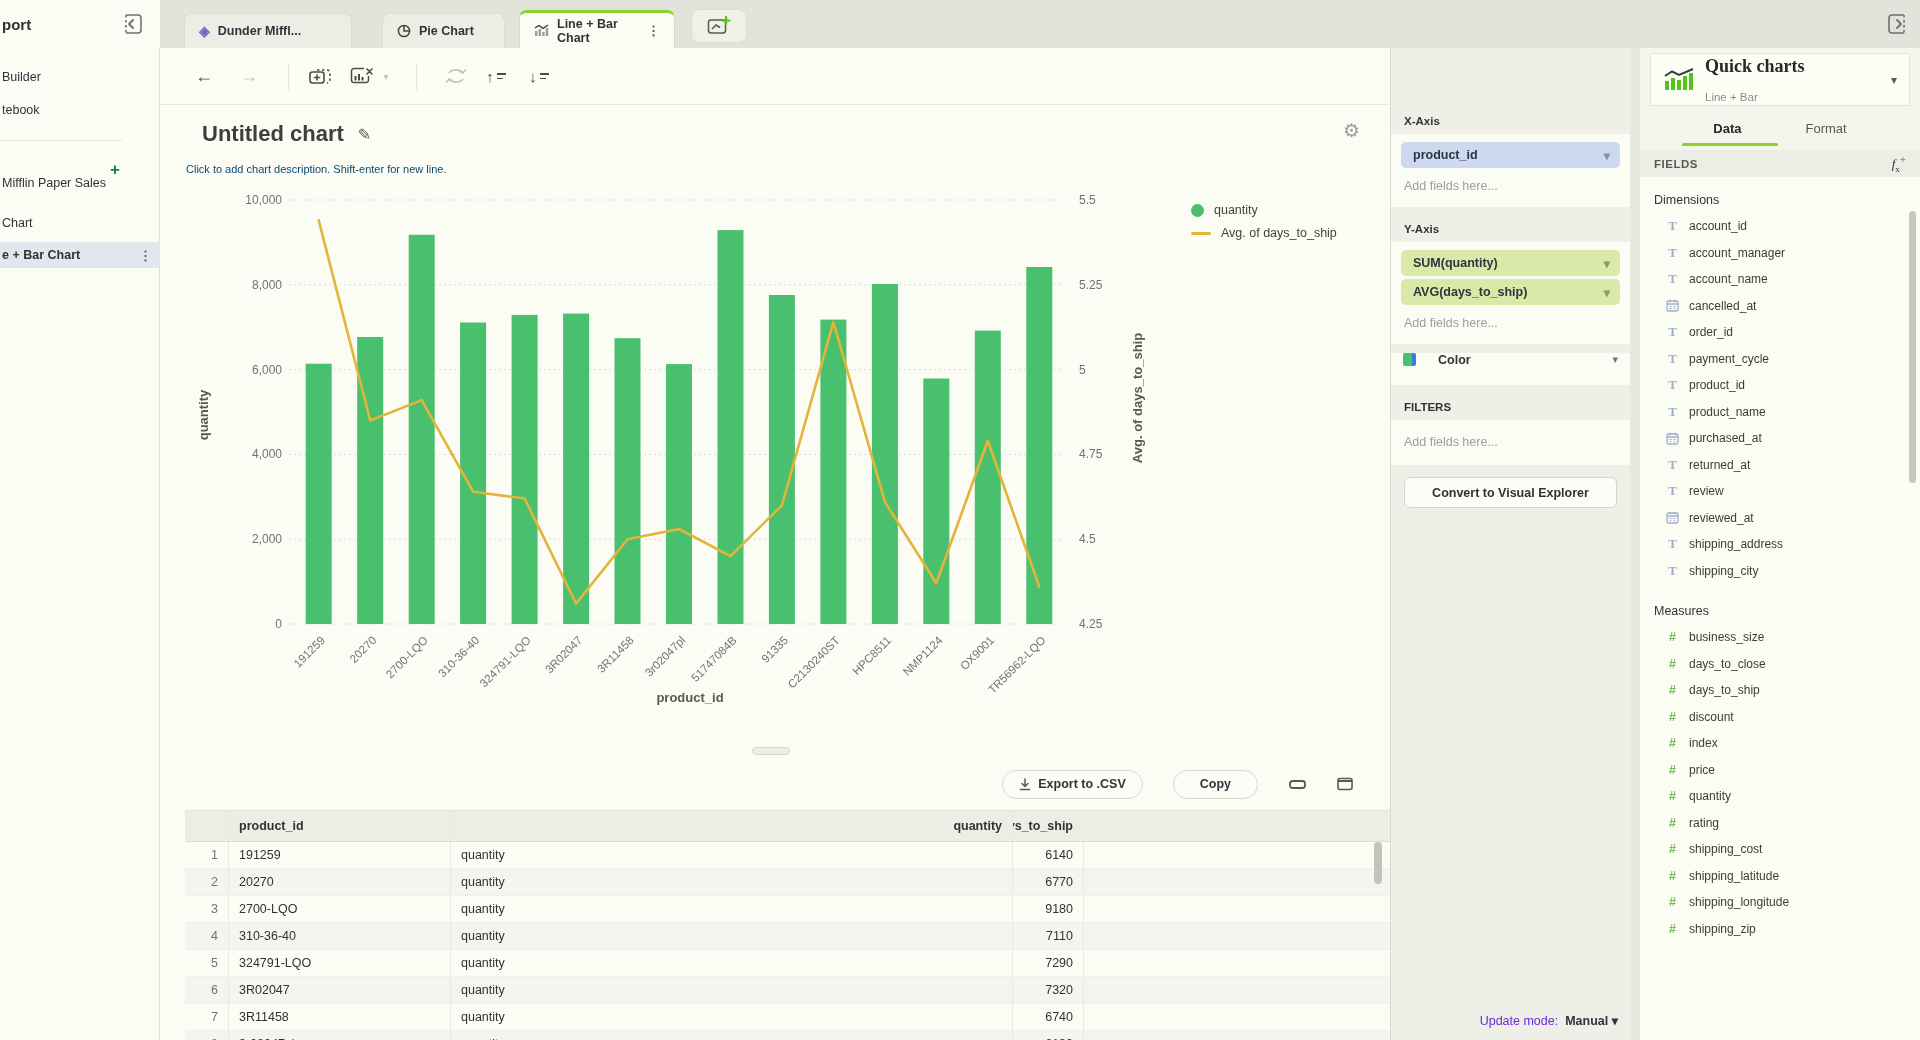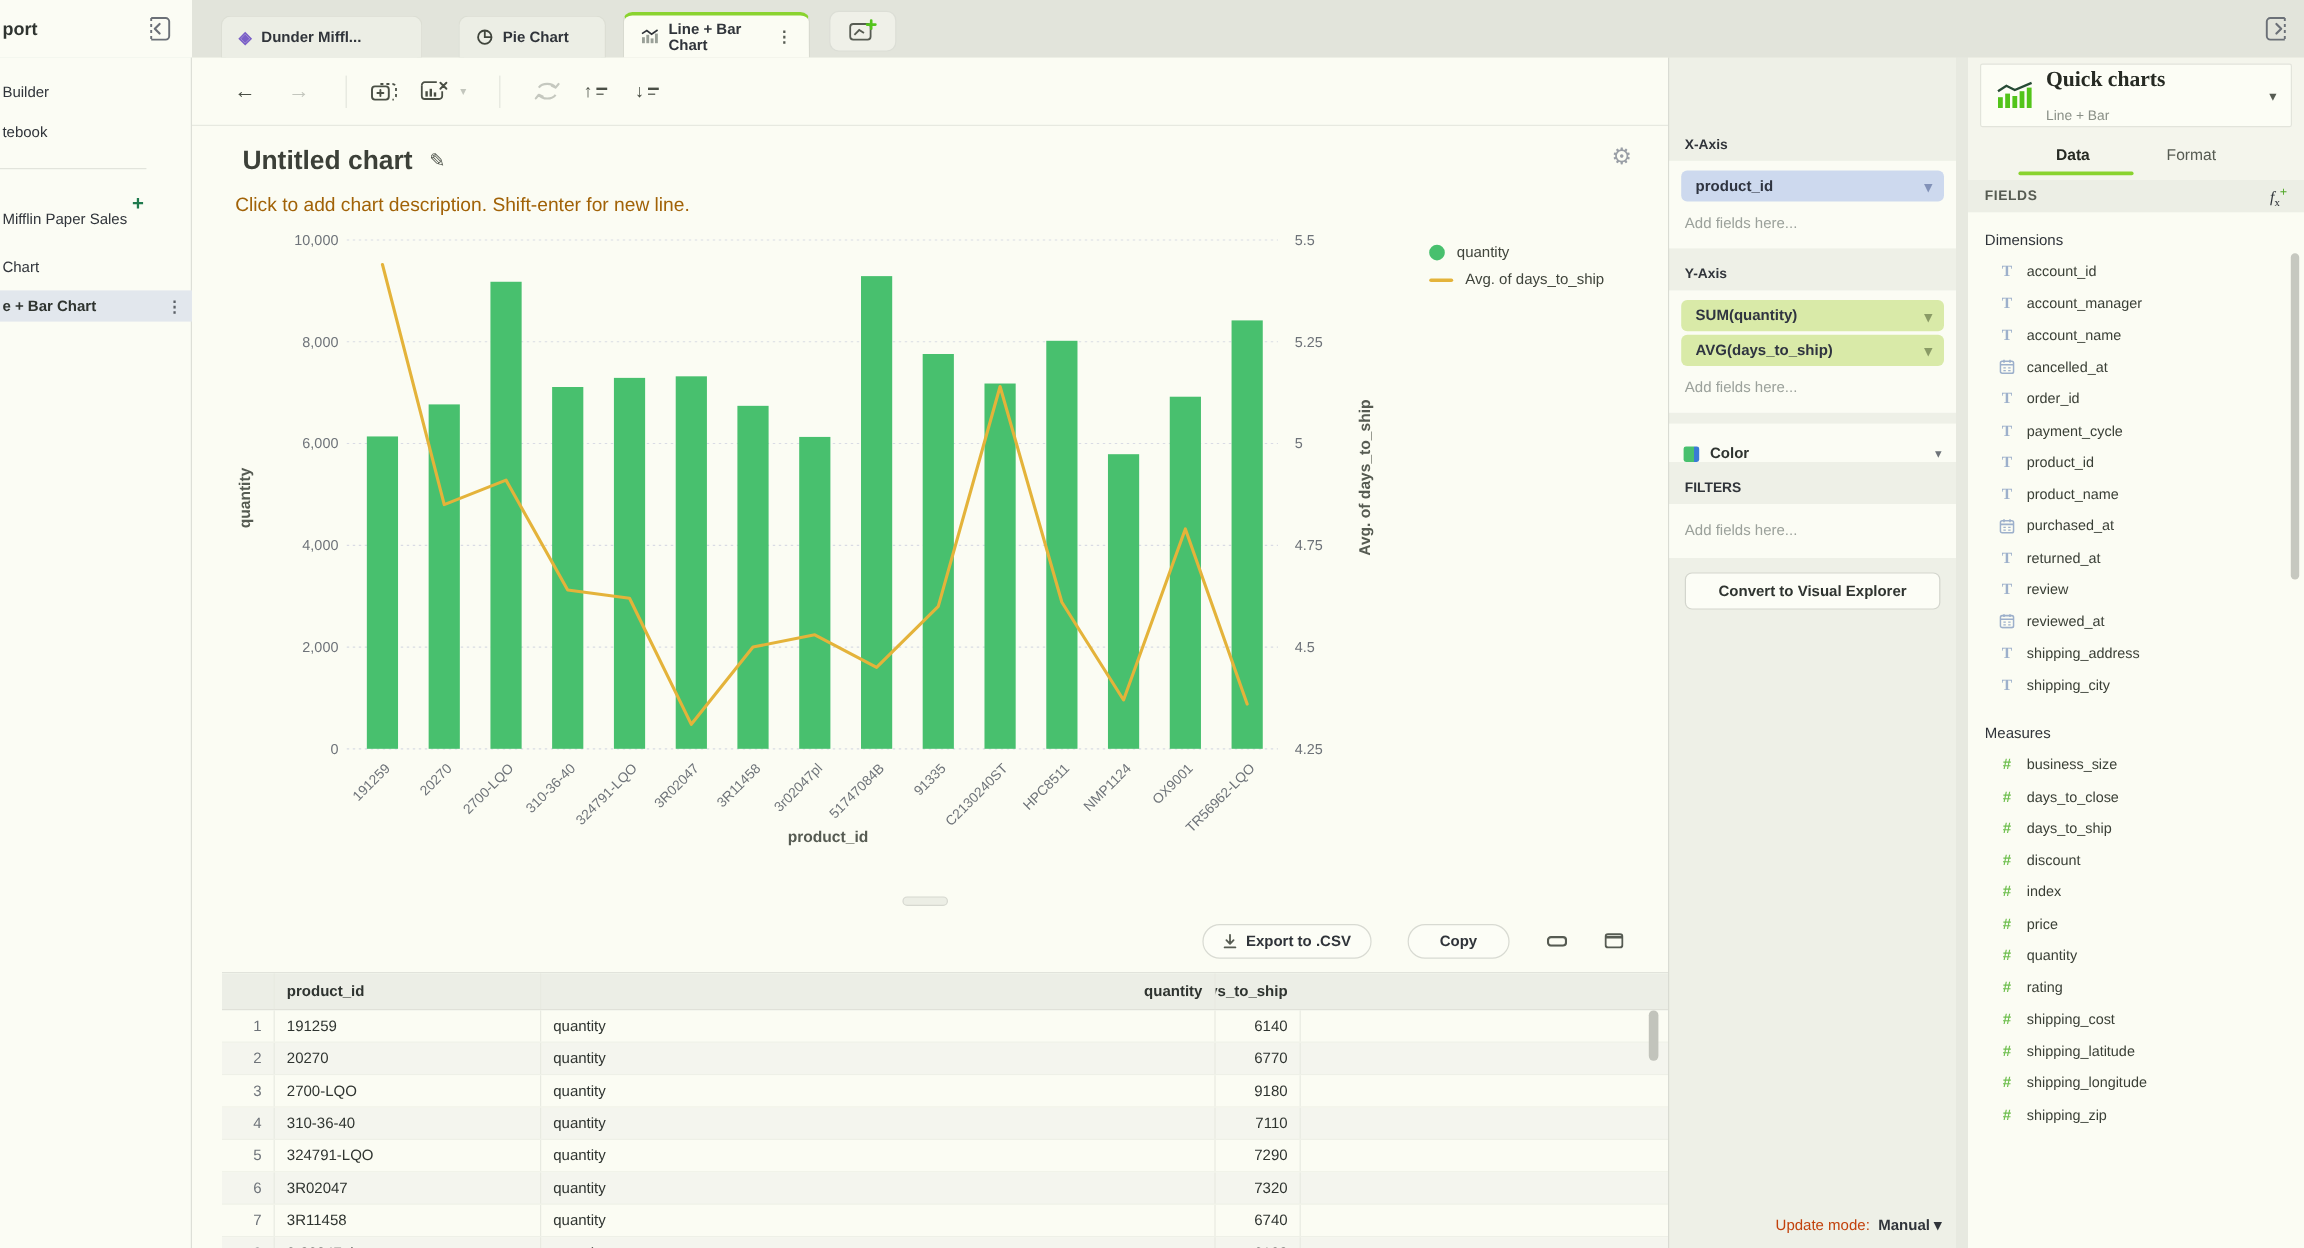--- a/index.html
+++ b/index.html
@@ -50,21 +50,21 @@
   .sort-ic { display:flex; align-items:center; gap:3px; }
   .sort-ic .arr { font-size:15px; font-weight:700; }
   .sort-lines { display:flex; flex-direction:column; gap:3px; }
   .sort-lines i { display:block; width:9px; height:1.6px; background:#4a4f45; }
   .sort-lines i:last-child { width:6px; }
 
   .chart-card { height:653px; position:relative; flex-shrink:0; }
   .chart-title-row { position:absolute; left:42px; top:16px; display:flex; align-items:center; gap:14px; }
   .chart-title { font-size:22px; font-weight:600; color:#3c4038; }
   .pencil { font-size:16px; color:#565b52; cursor:pointer; }
-  .chart-desc { position:absolute; left:36px; top:58px; font-size:16px; color:#a16207; cursor:text; }
+  .chart-desc { position:absolute; left:26px; top:58px; font-size:11px; color:#0c4a6e; cursor:text; }
   .gear { position:absolute; left:1183px; top:14px; font-size:19px; color:#9a9fa6; cursor:pointer; }
   #chart-svg { position:absolute; left:0; top:85px; }
   .grid { stroke:#d9dbe4; stroke-width:1; stroke-dasharray:2 3; }
   .tickL,.tickR { font-size:12px; fill:#6e7379; }
   .tickL { text-anchor:end; } .tickR { text-anchor:start; }
   .tickX { font-size:11.5px; fill:#6e7379; text-anchor:end; }
   .axT { font-size:13px; font-weight:600; fill:#565b52; }
   .legend { position:absolute; left:1031px; top:98px; display:flex; flex-direction:column; gap:9px; }
   .legend-row { display:flex; align-items:center; gap:10px; font-size:12.5px; color:#40453c; cursor:pointer; }
   .legend-dot { width:13px; height:13px; border-radius:50%; }
@@ -98,32 +98,32 @@
     padding-top:60px; position:relative; flex-shrink:0; }
   .cfg-label { padding:7px 13px; font-size:11.5px; font-weight:700; color:#30343a; }
   .cfg-white { background:#fbfcf4; padding:5px 0 6px; }
   .pill { margin:3px 10px; height:26px; border-radius:5px; display:flex; align-items:center;
     justify-content:space-between; padding:0 10px 0 12px; font-size:12.5px; font-weight:700;
     color:#2f3440; cursor:pointer; }
   .pill.blue { background:#cdd9ee; } .pill.blue .chev { color:#8292b8; }
   .pill.green { background:#d9eaa8; } .pill.green .chev { color:#8a9b66; }
   .add-fields { padding:8px 13px; font-size:12.5px; color:#9ba19b; cursor:text; }
   .cfg-gap { height:9px; }
-  .color-row { background:#fbfcf4; height:32px; display:flex; align-items:flex-end;
-    padding:0 12px; gap:9px; cursor:pointer; }
+  .color-row { background:#fbfcf4; height:32px; display:flex; align-items:flex-start;
+    padding:0 12px; gap:22px; cursor:pointer; }
   .color-swatch { width:13px; height:13px; border-radius:2px;
     background:linear-gradient(90deg,#48c06e 0 9px,#3a7bd5 9px); }
   .color-row .lbl { font-size:12.5px; font-weight:700; flex:1; }
   .color-row .chev { color:#6e7379; font-size:11px; }
   .convert-btn { margin:12px 13px; height:31px; background:#fcfdf6; border:1px solid #d3d5cd;
     border-radius:6px; display:flex; align-items:center; justify-content:center;
     font-size:12.5px; font-weight:700; color:#2f3430; cursor:pointer; }
   .update-mode { position:absolute; bottom:12px; right:12px; display:flex; align-items:center;
     gap:7px; font-size:12.5px; }
-  .update-mode .um-l { color:#c2410c; }
+  .update-mode .um-l { color:#6d28d9; }
   .update-mode .um-v { font-weight:700; color:#30343a; cursor:pointer; }
 
   .panel-gap { width:10px; background:#e7e9e0; flex-shrink:0; }
 
   
   .fields-panel { width:280px; background:#f4f5ec; display:flex; flex-direction:column; flex-shrink:0; }
   .qc-card { margin:5px 10px 0; height:53px; background:#fcfdf5; border:1px solid #e2e4db;
     border-radius:2px; display:flex; align-items:center; padding:0 12px; gap:10px; cursor:pointer; }
   .qc-text { flex:1; }
   .qc-title { font-family:"Liberation Serif", serif; font-size:18px; font-weight:700; color:#262a23; }

